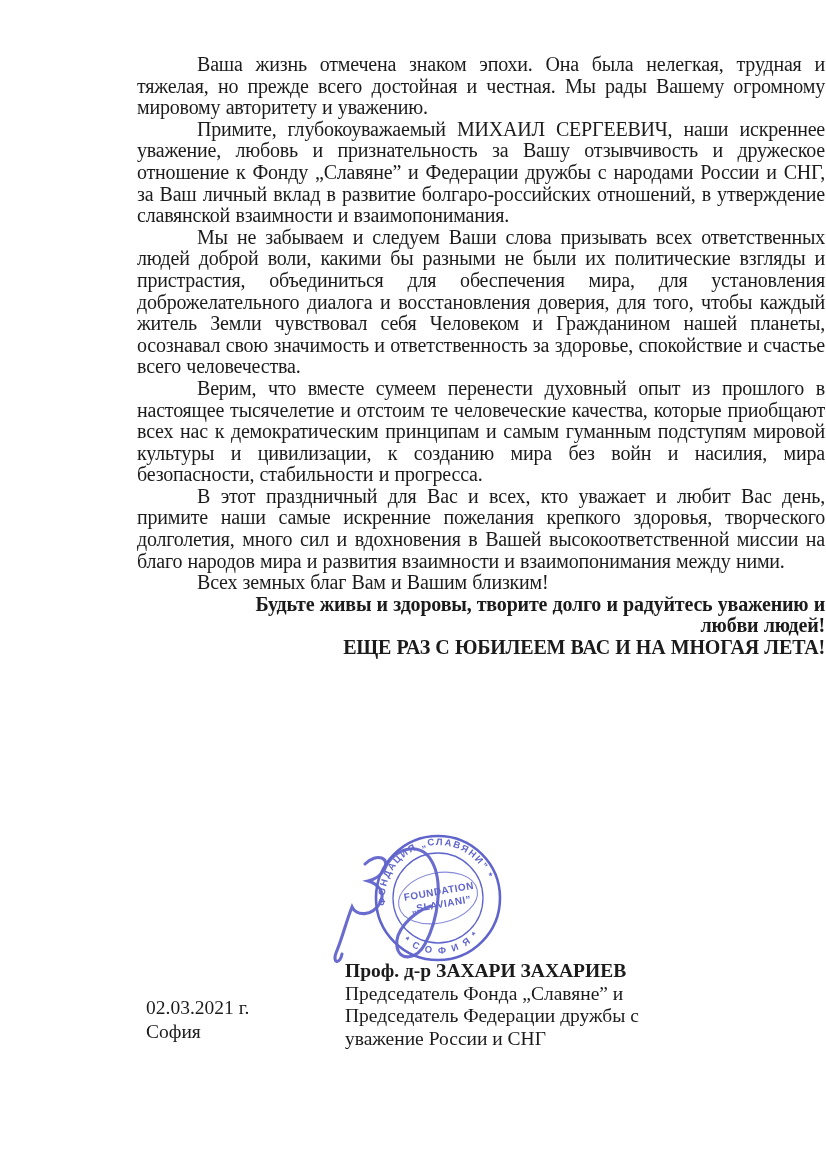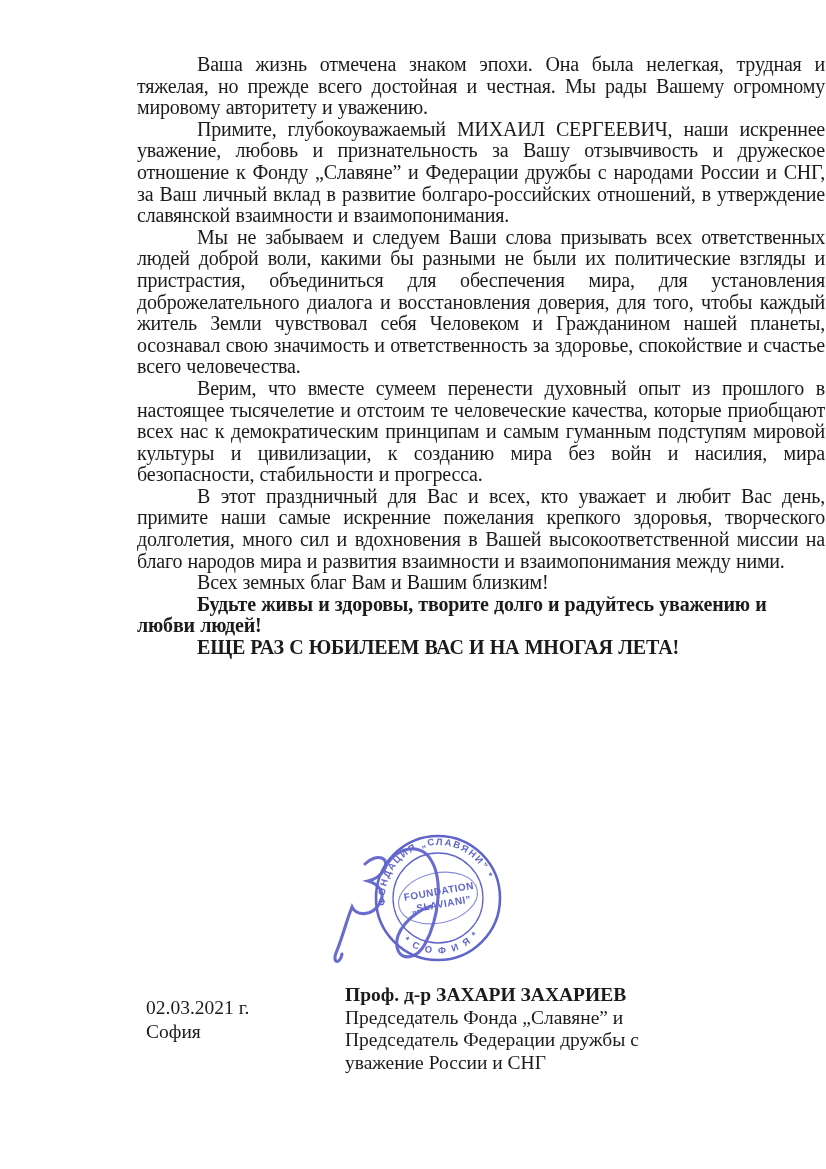--- a/index.html
+++ b/index.html
@@ -8,22 +8,22 @@
     font-family:"Liberation Serif","DejaVu Serif",serif; color:#1b1b1b;
     overflow:hidden;
   }
   .letter-body {
     position:absolute; left:100px; top:54px; width:688px;margin-left:37px;
   }
   .letter-body p {
     margin:0; text-indent:60px; text-align:justify;
     font-size:20px; line-height:21.6px; letter-spacing:-0.2px; word-spacing:0.5px;
   }
-  .letter-body p.left { text-align:left; }
-  .bold { font-weight:bold;margin-top:24px; }
+  .letter-body p.left { text-align:right; }
+  .bold { font-weight:bold; }
   .gap-1 { margin-top:20px; }
   .gap-2 { margin-top:13px; }
   .stamp-svg { position:absolute; left:325px; top:818px; width:230px; height:160px; }
   .stamp-ink { stroke:#4b50c4; fill:none; }
   .stamp-text { fill:#4b50c4; font-family:"Liberation Sans","DejaVu Sans",sans-serif; }
   .sig-block {
     position:absolute; left:345px; top:960px;
     font-size:19.5px; line-height:22.5px;
   }
   .date-block {

